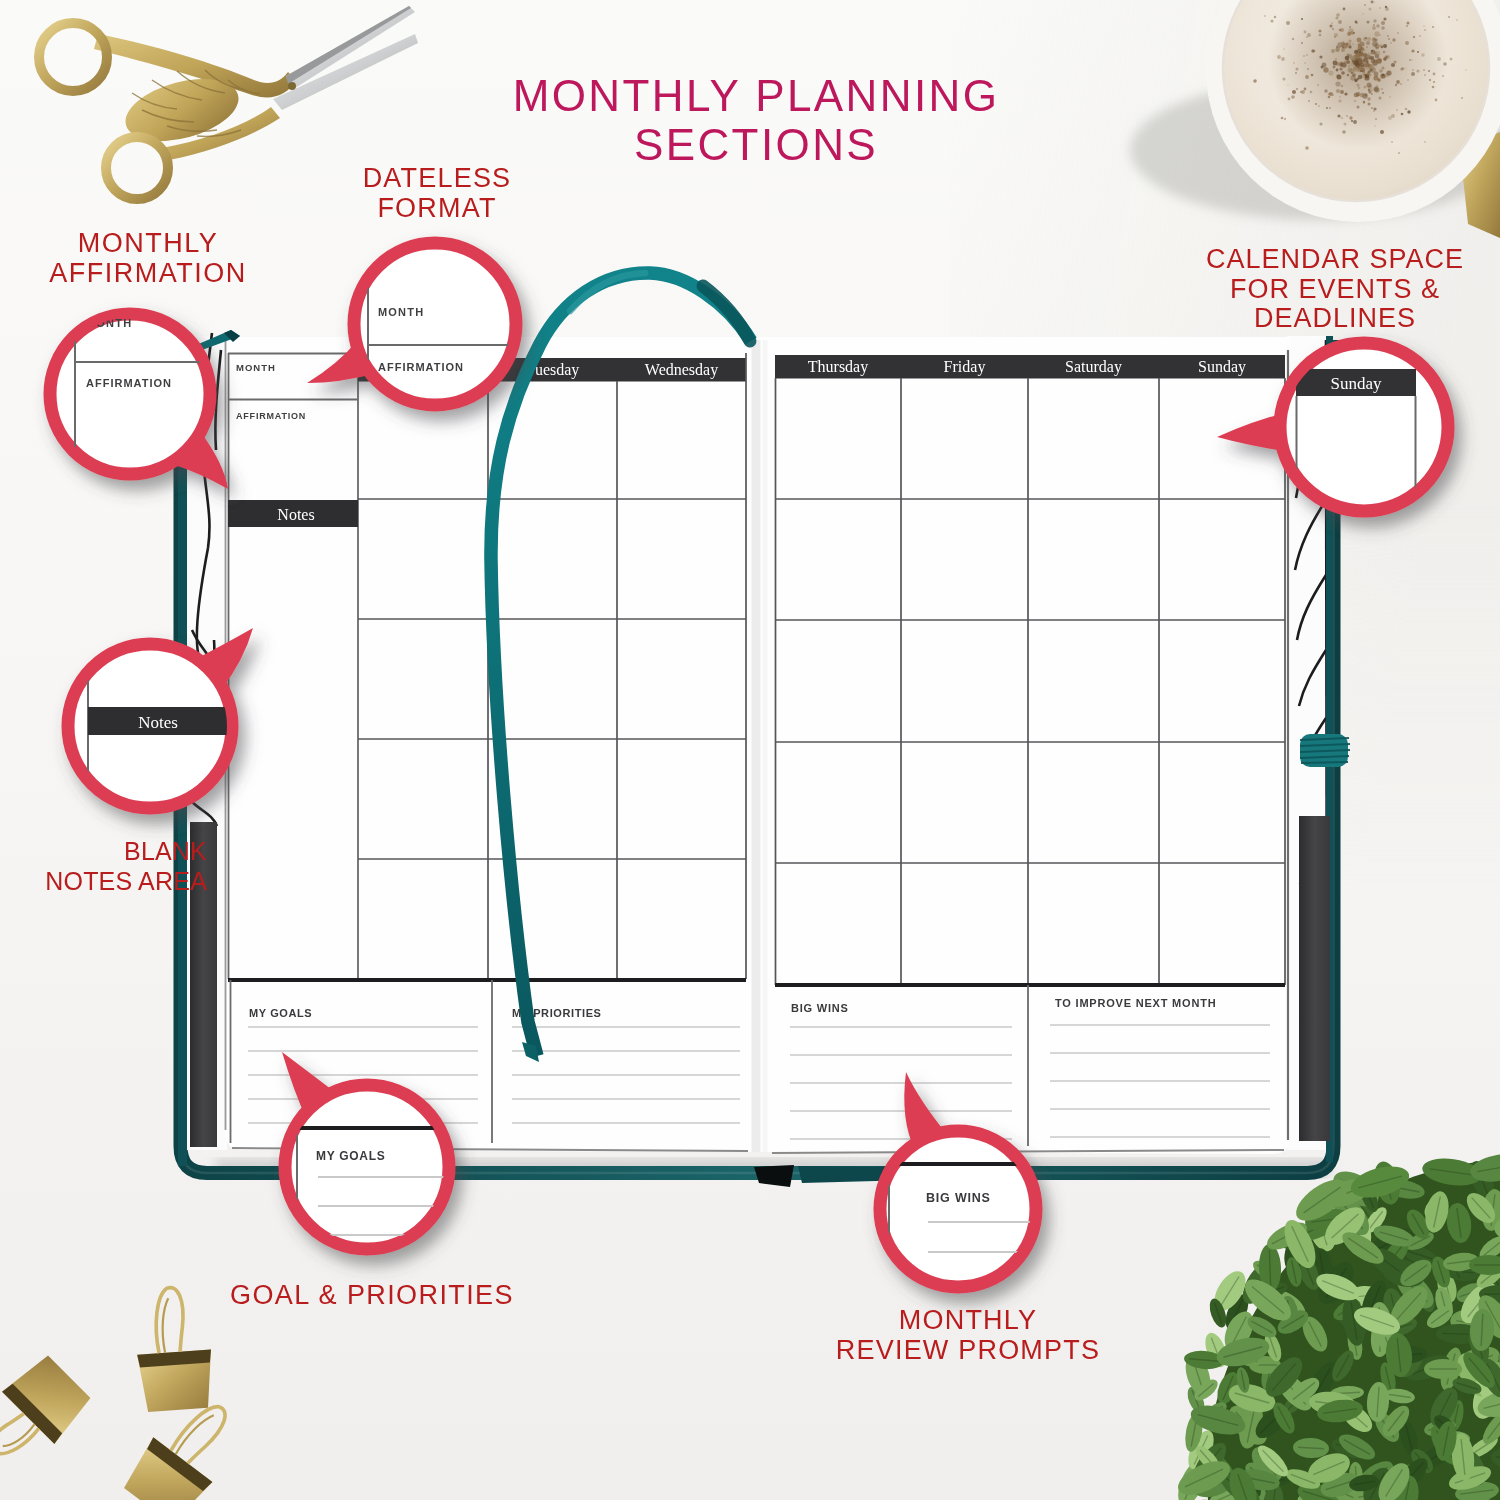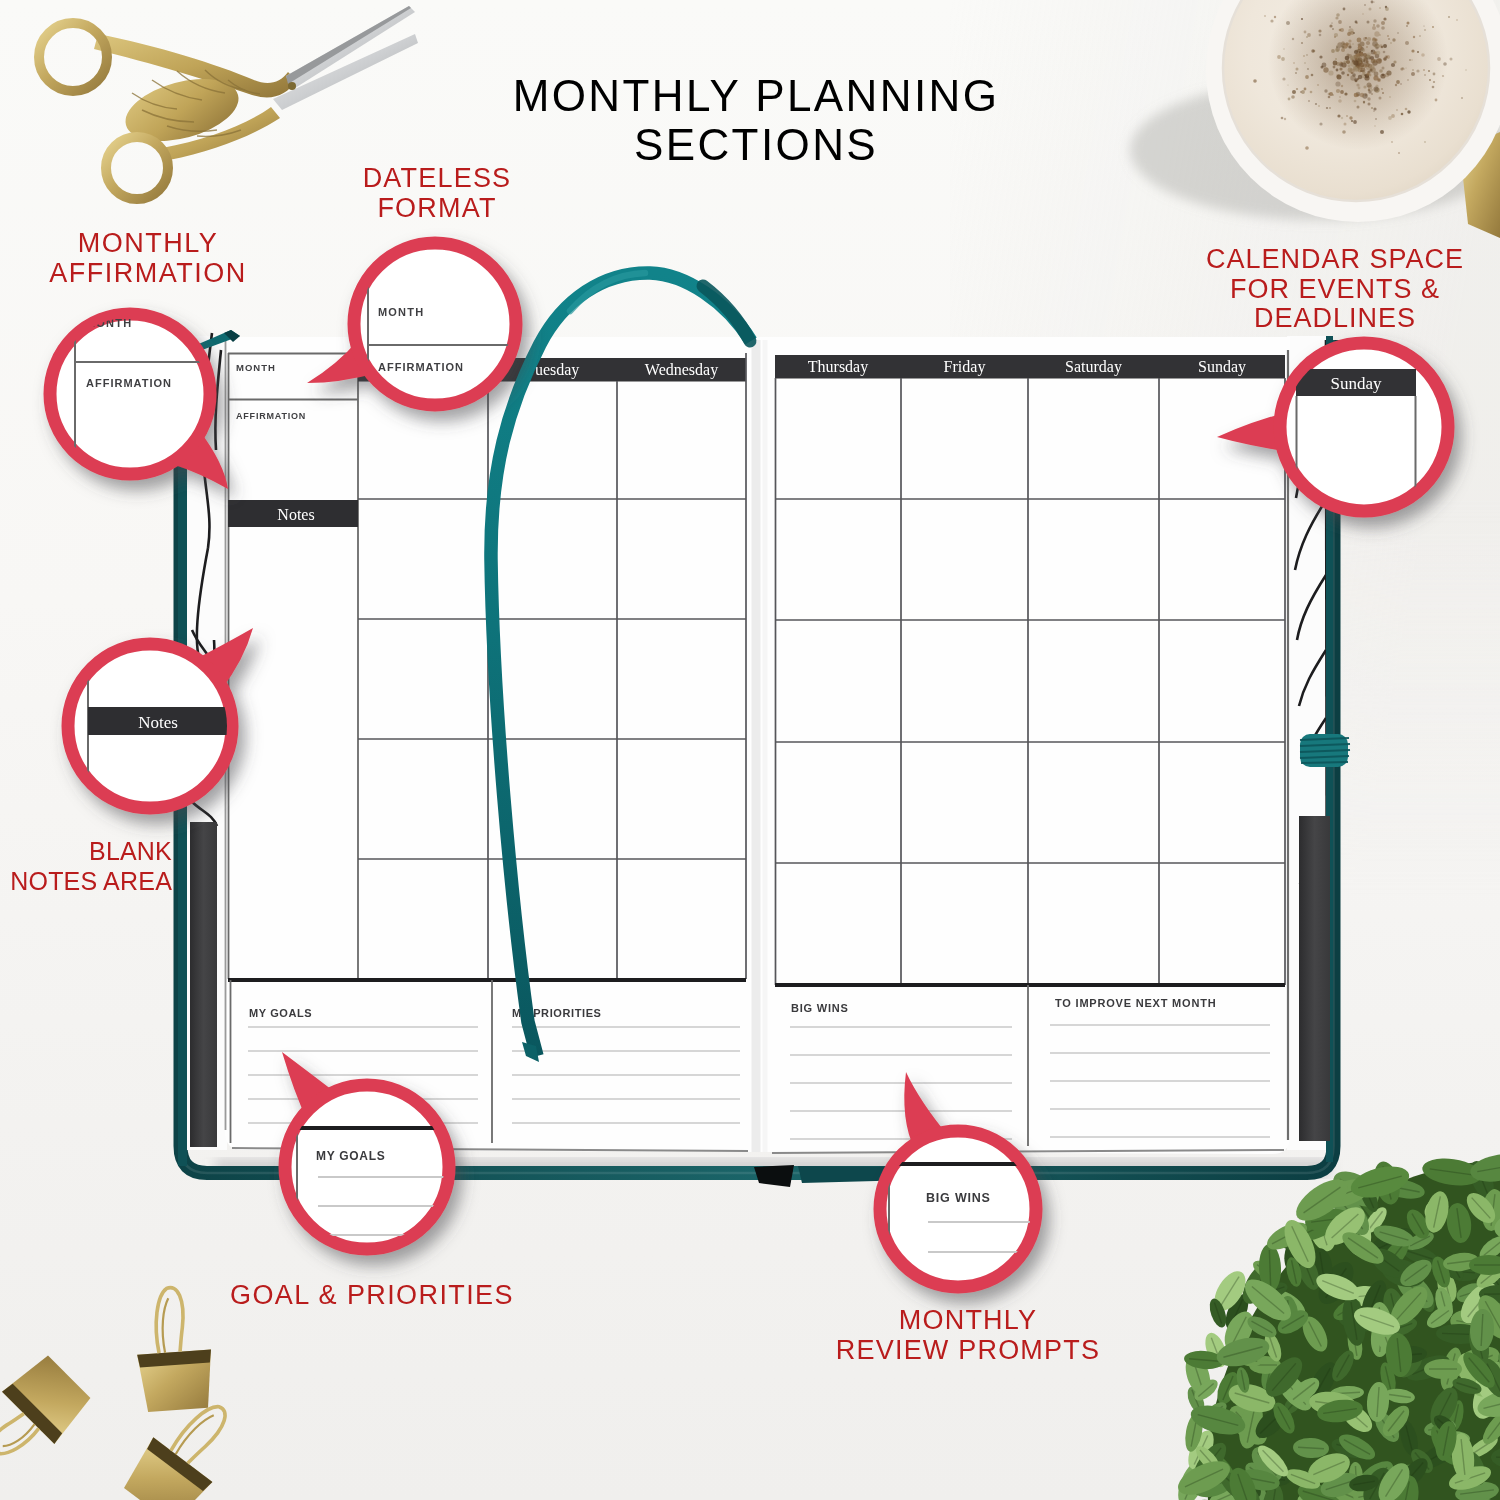--- a/index.html
+++ b/index.html
@@ -1860,25 +1860,25 @@
         <ellipse rx="30" ry="13" fill="#4c7b35"></ellipse>
         <line x1="-22.5" y1="0" x2="22.5" y2="0" stroke="rgba(25,50,15,0.3)" stroke-width="1.4"></line>
       </g>
 <g transform="translate(1498,1168) rotate(-10)">
         <ellipse rx="28" ry="13" fill="#578740"></ellipse>
         <line x1="-21.0" y1="0" x2="21.0" y2="0" stroke="rgba(25,50,15,0.3)" stroke-width="1.4"></line>
       </g>
 </g>
 </svg>
 
-<div style="position:absolute;left:380px;top:71px;width:752px;text-align:center;font-size:44px;line-height:49px;letter-spacing:2.4px;color:#000000;">MONTHLY PLANNING<br>SECTIONS</div>
+<div style="position:absolute;left:380px;top:71px;width:752px;text-align:center;font-size:44px;line-height:49px;letter-spacing:2.4px;color:#be185d;">MONTHLY PLANNING<br>SECTIONS</div>
 
 <div class="lbl" style="left:0px;top:229px;width:296px;letter-spacing:1.5px;">MONTHLY<br>AFFIRMATION</div>
 
 <div class="lbl" style="left:287px;top:164px;width:300px;letter-spacing:1.2px;">DATELESS<br>FORMAT</div>
 
 <div class="lbl" style="left:1160px;top:245px;width:350px;letter-spacing:1px;">CALENDAR SPACE<br>FOR EVENTS &amp;<br>DEADLINES</div>
 
-<div class="lbl" style="left:0px;top:837px;width:172px;text-align:right;font-size:25px;letter-spacing:0.2px;">BLANK<br>NOTES AREA</div>
+<div class="lbl" style="left:0px;top:837px;width:172px;text-align:right;font-size:25px;letter-spacing:0.2px;padding-left:35px;">BLANK<br>NOTES AREA</div>
 
 <div class="lbl" style="left:222px;top:1281px;width:300px;letter-spacing:1.4px;">GOAL &amp; PRIORITIES</div>
 
 <div class="lbl" style="left:818px;top:1306px;width:300px;letter-spacing:1.2px;">MONTHLY<br>REVIEW PROMPTS</div>
 
 </body></html>

